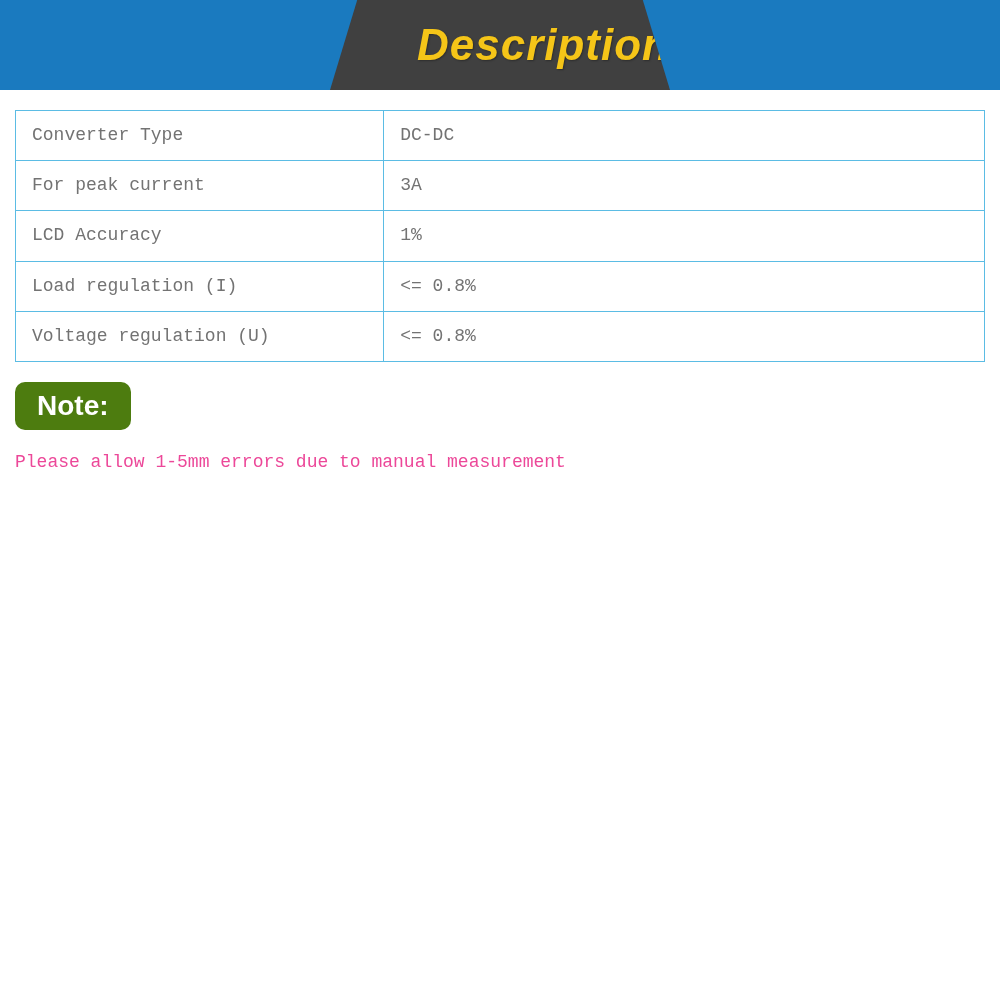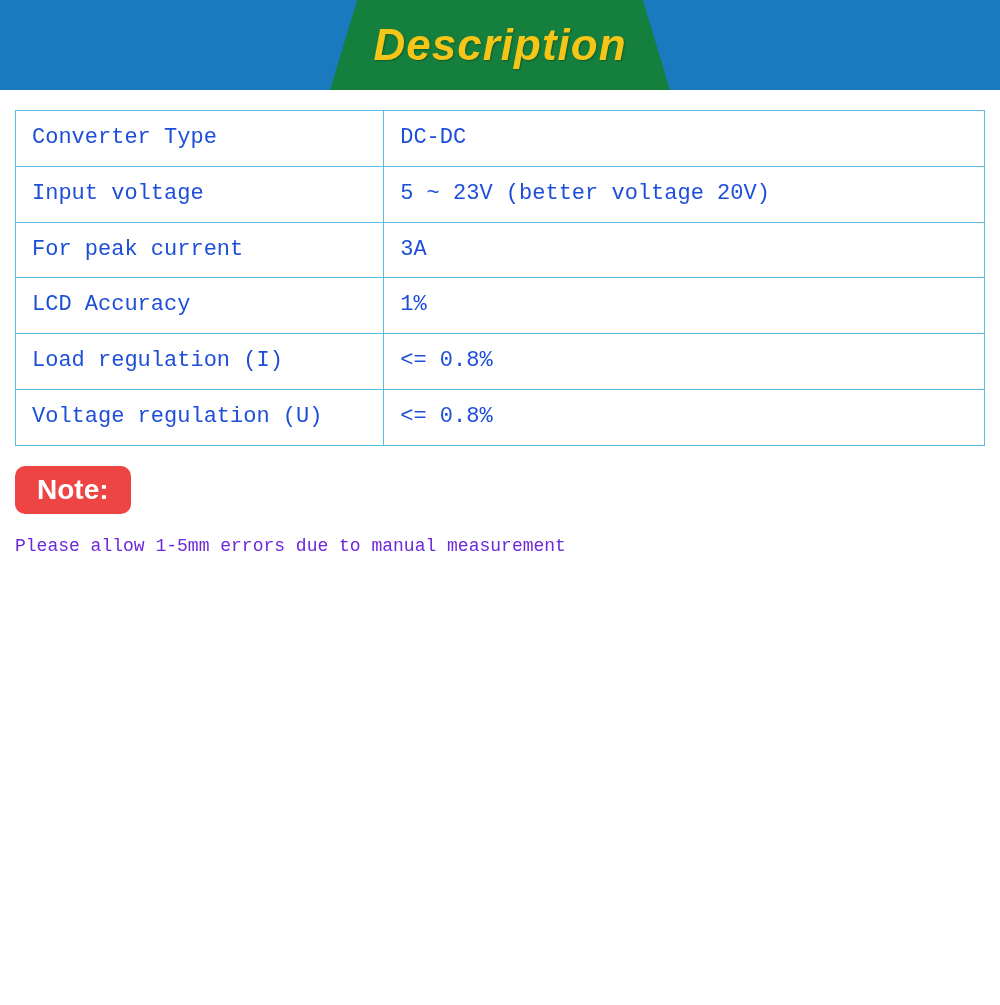--- a/index.html
+++ b/index.html
@@ -16,27 +16,27 @@
       background: #1a7abf;
       width: 100%;
       height: 90px;
       display: flex;
       align-items: center;
       justify-content: center;
       position: relative;
     }
 
     .header-center-shape {
-      background: #15803d;
+      background: #404040;
       clip-path: polygon(8% 0%, 92% 0%, 100% 100%, 0% 100%);
       width: 340px;
       height: 90px;
       display: flex;
       align-items: center;
-      justify-content: center;
+      justify-content: flex-end;
     }
 
     .header-title {
       font-size: 44px;
       font-weight: bold;
       color: #f5c518;
       font-family: Arial, sans-serif;
       font-style: italic;
       text-shadow: 1px 1px 2px rgba(0,0,0,0.3);
       letter-spacing: 1px;
@@ -49,22 +49,22 @@
       border-collapse: collapse;
       border: 1.5px solid #5bbce4;
     }
 
     .specs-table tr {
       border-bottom: 1.5px solid #5bbce4;
     }
 
     .specs-table td {
       padding: 12px 16px;
-      font-size: 22px;
-      color: #1d4ed8;
+      font-size: 18px;
+      color: #737373;
       vertical-align: middle;
       border: 1.5px solid #5bbce4;
       line-height: 1.4;
     }
 
     .specs-table td:first-child {
       width: 38%;
       font-weight: normal;
     }
 
@@ -72,56 +72,52 @@
       width: 62%;
     }
 
     
     .note-section {
       margin: 20px 15px 10px 15px;
     }
 
     .note-badge {
       display: inline-block;
-      background: #ef4444;
+      background: #4d7c0f;
       color: #ffffff;
       font-size: 28px;
       font-weight: bold;
       font-family: Arial, sans-serif;
       padding: 8px 22px;
       border-radius: 10px;
       margin-bottom: 18px;
     }
 
     .note-text {
       font-size: 18px;
-      color: #6d28d9;
+      color: #ec4899;
       margin-bottom: 10px;
       font-family: 'Courier New', Courier, monospace;
       line-height: 1.6;
     }
   </style>
 </head>
 <body>
 
 <div class="header-banner">
   <div class="header-center-shape">
     <span class="header-title">Description</span>
   </div>
 </div>
 
 <table class="specs-table">
   <tbody id="specs-tbody">
   <tr>
         <td>Converter Type</td>
         <td>DC-DC</td>
-      </tr>
-      <tr>
-        <td>Input voltage</td>
-        <td>5 ~ 23V  (better voltage 20V)</td>
       </tr>
       <tr>
         <td>For peak current</td>
         <td>3A</td>
       </tr>
       <tr>
         <td>LCD Accuracy</td>
         <td>1%</td>
       </tr>
       <tr>

